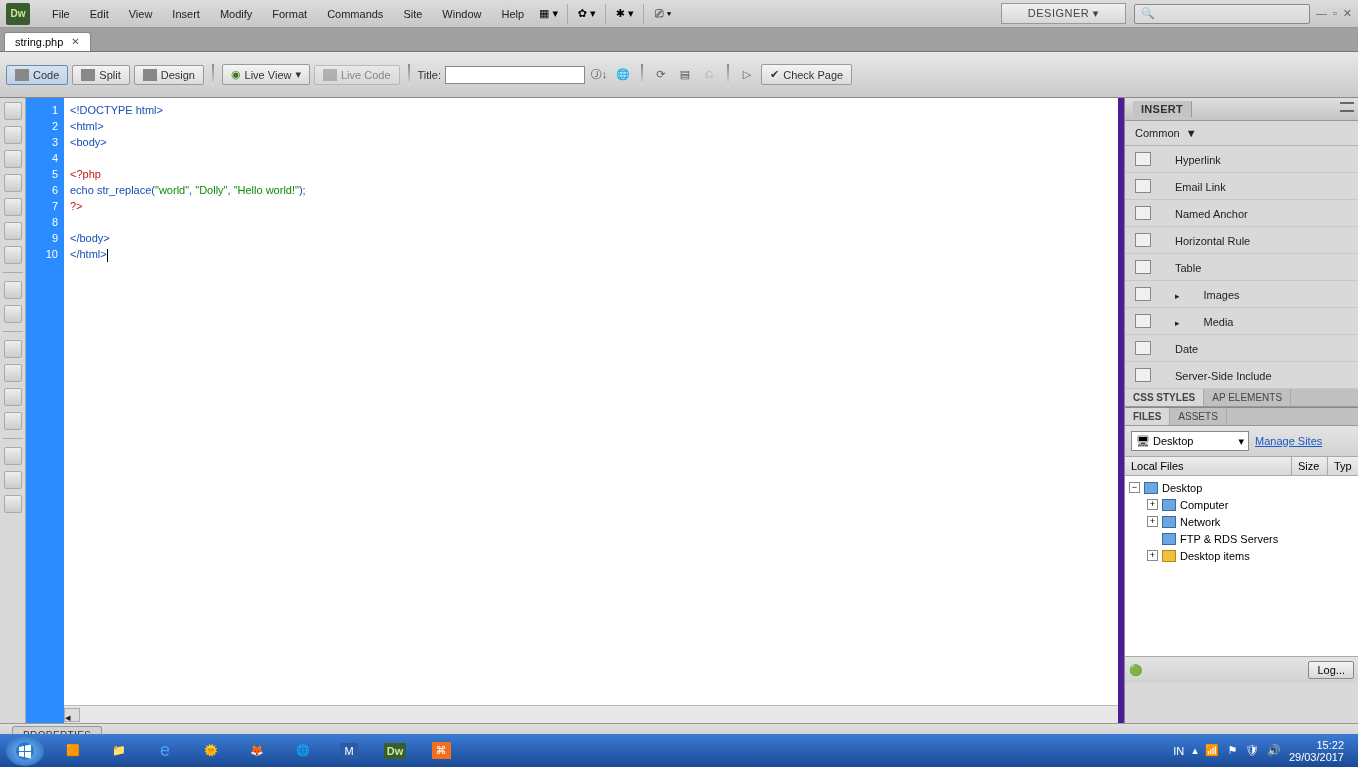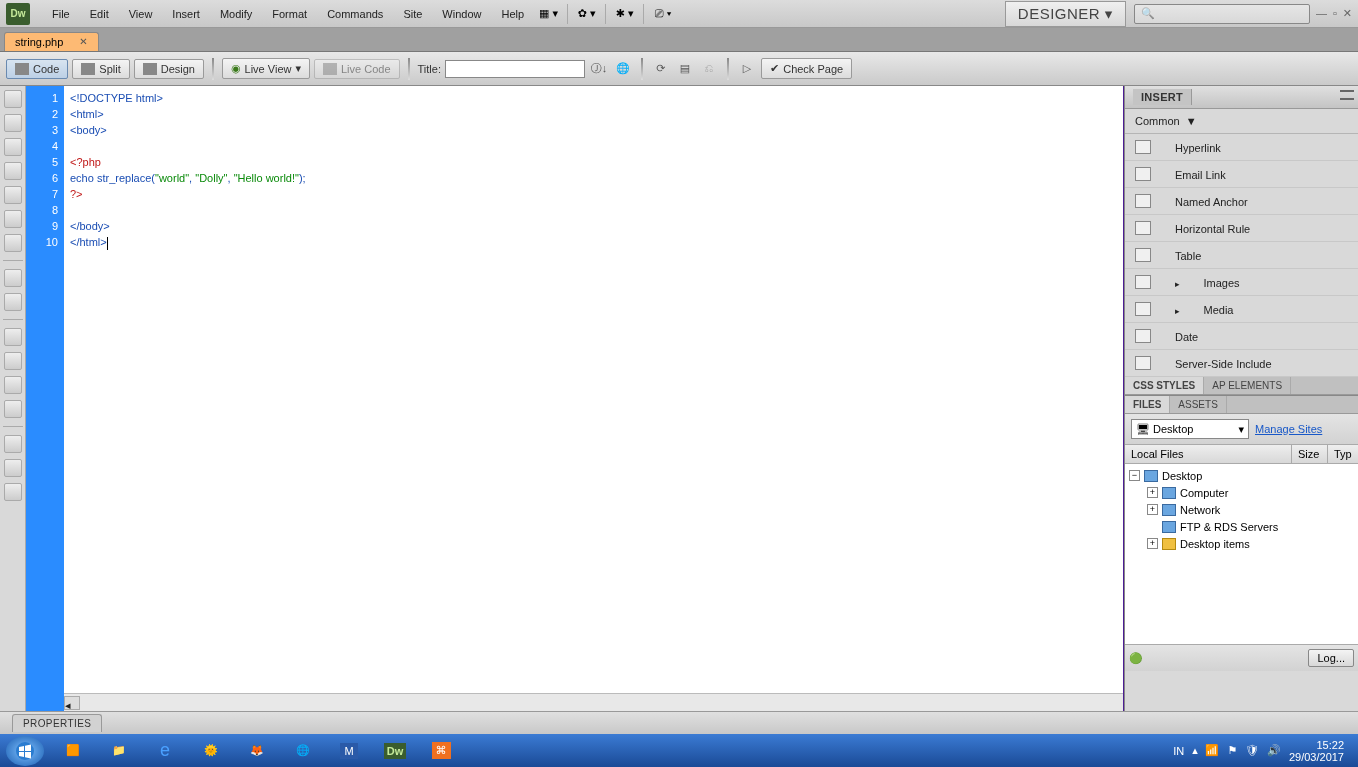--- a/index.html
+++ b/index.html
@@ -4,47 +4,47 @@
 <style>
 * { margin: 0; padding: 0; box-sizing: border-box; font-family: Tahoma, Arial, sans-serif; font-size: 11px; }
 body { background: #c4c4c4; width: 1358px; height: 767px; overflow: hidden; position: relative; }
 
 
 .menubar { height: 28px; background: linear-gradient(#dcdcdc,#c8c8c8); display: flex; align-items: center; padding: 0 6px; border-bottom: 1px solid #999; }
 .logo { width: 24px; height: 22px; background: #3a5d2e; color: #c6ea9b; font-weight: bold; font-size: 10px; display: flex; align-items: center; justify-content: center; margin-right: 12px; border-radius: 2px; }
 .menu-item { padding: 4px 10px; cursor: default; color: #222; }
 .menu-spacer { flex: 1; }
 .menu-iconbtn { width: 30px; height: 20px; margin: 0 4px; display: flex; align-items: center; justify-content: center; border-right:1px solid #aaa; padding-right:8px;}
-.designer-btn { background: linear-gradient(#f0f0f0,#d8d8d8); border: 1px solid #999; padding: 3px 12px; margin-right: 8px; font-size:15px; color:#444; letter-spacing:.5px;text-align:right;}
+.designer-btn { background: linear-gradient(#f0f0f0,#d8d8d8); border: 1px solid #999; padding: 3px 26px; margin-right: 8px; font-size:11px; color:#444; letter-spacing:.5px;text-align:right;}
 .search-box { width: 176px; height: 20px; background: linear-gradient(#e6e6e6,#d8d8d8); border: 1px solid #888; border-radius: 2px; margin-right:6px; padding:0 6px; display:flex; align-items:center; color:#888; }
 .winctrl { display:flex; gap:6px; color:#666; font-size:10px;}
 
 
 .tabbar { height: 24px; background: #a0a0a0; border-bottom:1px solid #777; display:flex; align-items:flex-end; }
-.file-tab { background: #fdba74; border:1px solid #888; border-bottom:none; padding: 3px 10px; margin-left:4px; display:flex; align-items:flex-start; gap:16px; border-radius:3px 3px 0 0; font-size:11px;}
+.file-tab { background: #ffffff; border:1px solid #888; border-bottom:none; padding: 3px 10px; margin-left:4px; display:flex; align-items:flex-start; gap:8px; border-radius:3px 3px 0 0; font-size:11px;}
 .file-tab .x { color:#555; font-size:10px;}
 
 
-.toolbar { height: 34px; background: linear-gradient(#e8e8e8,#cacaca); border-bottom:1px solid #888; display:flex; align-items:center; padding:0 6px; gap:4px;}
+.toolbar { height: 46px; background: linear-gradient(#e8e8e8,#cacaca); border-bottom:1px solid #888; display:flex; align-items:center; padding:0 6px; gap:4px;}
 .tool-btn { background: linear-gradient(#f4f4f4,#dcdcdc); border:1px solid #9a9a9a; padding:3px 8px; border-radius:2px; display:flex; align-items:center; gap:4px; font-size:11px; color:#333;}
 .tool-btn .ico { width:14px; height:12px; background:#888; display:inline-block;}
 .tool-btn.active { background: linear-gradient(#d8e4f0,#bcd0e6); border-color:#6a8ab0;}
 .tool-sep { width:2px; height:22px; background: linear-gradient(#888,#ddd); margin:0 4px;}
 .title-lbl { color:#333; }
 .title-inp { width:140px; height:18px; border:1px solid #888; background:#fff;}
 .tbic { width:20px; height:18px; display:flex; align-items:center; justify-content:center; color:#555;}
 
 
 .main { display:flex; height: calc(100% - 28px - 24px - 34px - 23px - 33px); }
 .left-tools { width:26px; background:#d9d9d9; border-right:1px solid #aaa; display:flex; flex-direction:column; align-items:center; padding-top:4px; gap:6px;}
 .lt { width:18px; height:18px; background:linear-gradient(#eee,#ccc); border:1px solid #aaa; border-radius:2px;}
 .lt-sep{width:20px;height:1px;background:#aaa;margin:2px 0;}
 .gutter { width:38px; background:#2a8cff; color:#fff; text-align:right; padding:4px 6px 0 0; font-family:Consolas,monospace; font-size:12px; line-height:16px;}
 .gutter div { height:16px;}
-.code { flex:1; background:#fff; padding:4px 6px; font-family:Consolas,monospace; font-size:13px; line-height:16px; color:#222; position:relative; border-right:1px solid #4c1d95;}
+.code { flex:1; background:#fff; padding:4px 6px; font-family:Consolas,monospace; font-size:13px; line-height:16px; color:#222; position:relative; border-right:6px solid #4c1d95;}
 .code .bl{color:#1a4db3;} .code .rd{color:#c01818;} .code .gr{color:#0a8a0a;}
 .code-hscroll{height:18px;background:#e8e8e8;border-top:1px solid #bbb;position:absolute;bottom:0;left:0;right:0;display:flex;align-items:center;}
 .code-hscroll .ar{width:16px;height:14px;border:1px solid #aaa;background:#ddd;}
 .caret{display:inline-block;width:1px;height:13px;background:#000;vertical-align:middle;}
 
 
 .rightpanel { width:234px; background:#d9d9d9; border-left:1px solid #888; display:flex; flex-direction:column;}
 .panel-tab { background:linear-gradient(#e0e0e0,#c4c4c4); border-bottom:1px solid #999; display:flex; align-items:center; padding:3px 8px; font-size:10px; color:#333; font-weight:bold; text-transform:uppercase; letter-spacing:.3px; position:relative;}
 .panel-tab .menuico{position:absolute;right:4px;top:4px;width:14px;height:10px;border-top:2px solid #666;border-bottom:2px solid #666;}
 .pt-active{background:#c4c4c4;border-right:1px solid #999;padding:2px 8px;}

